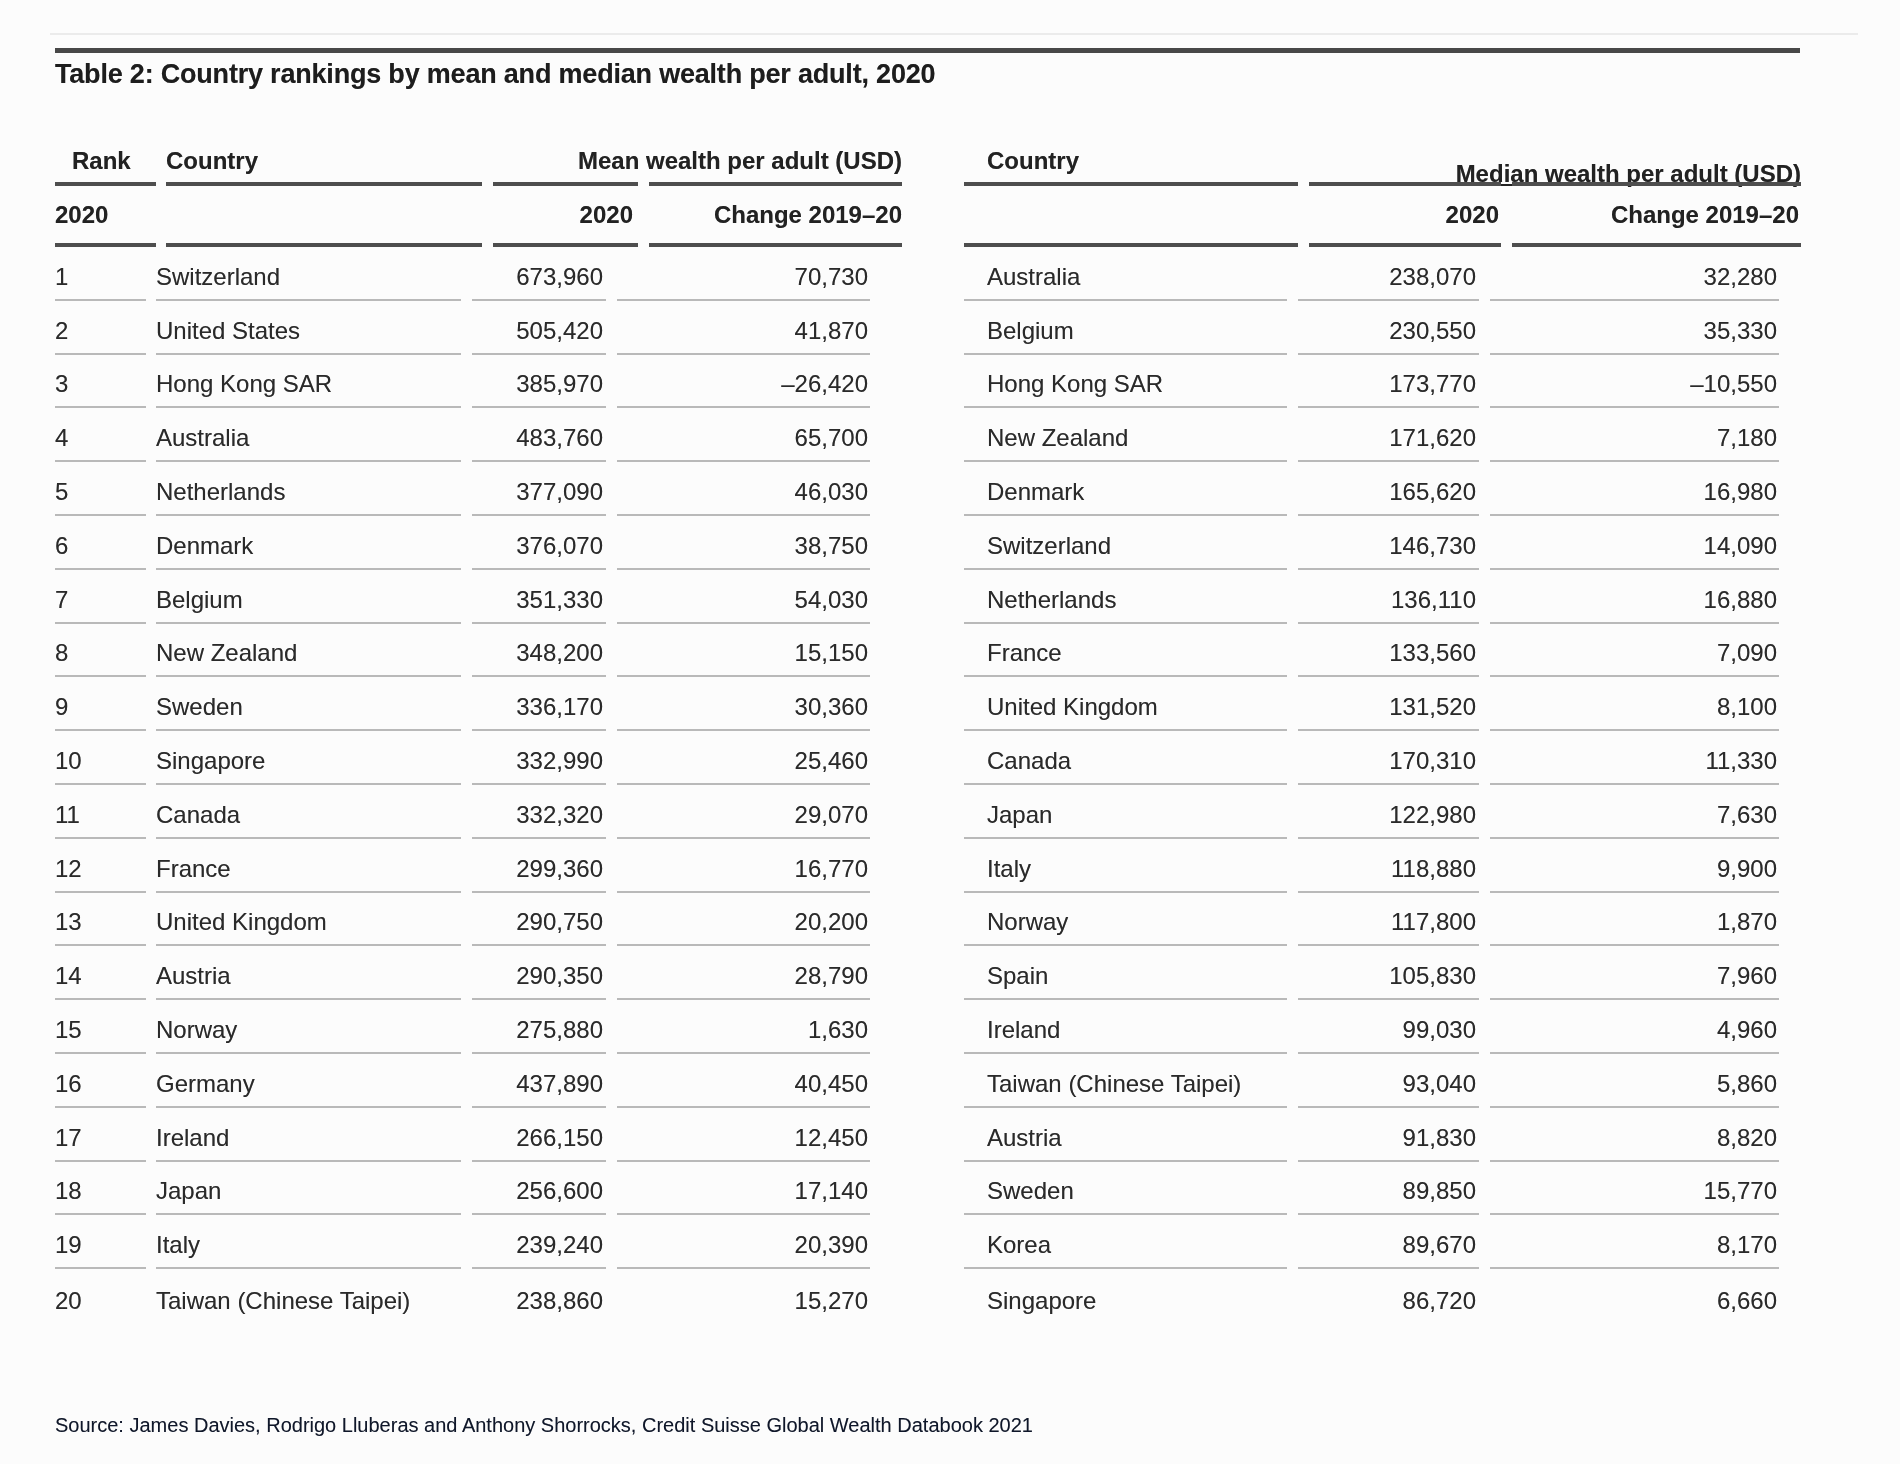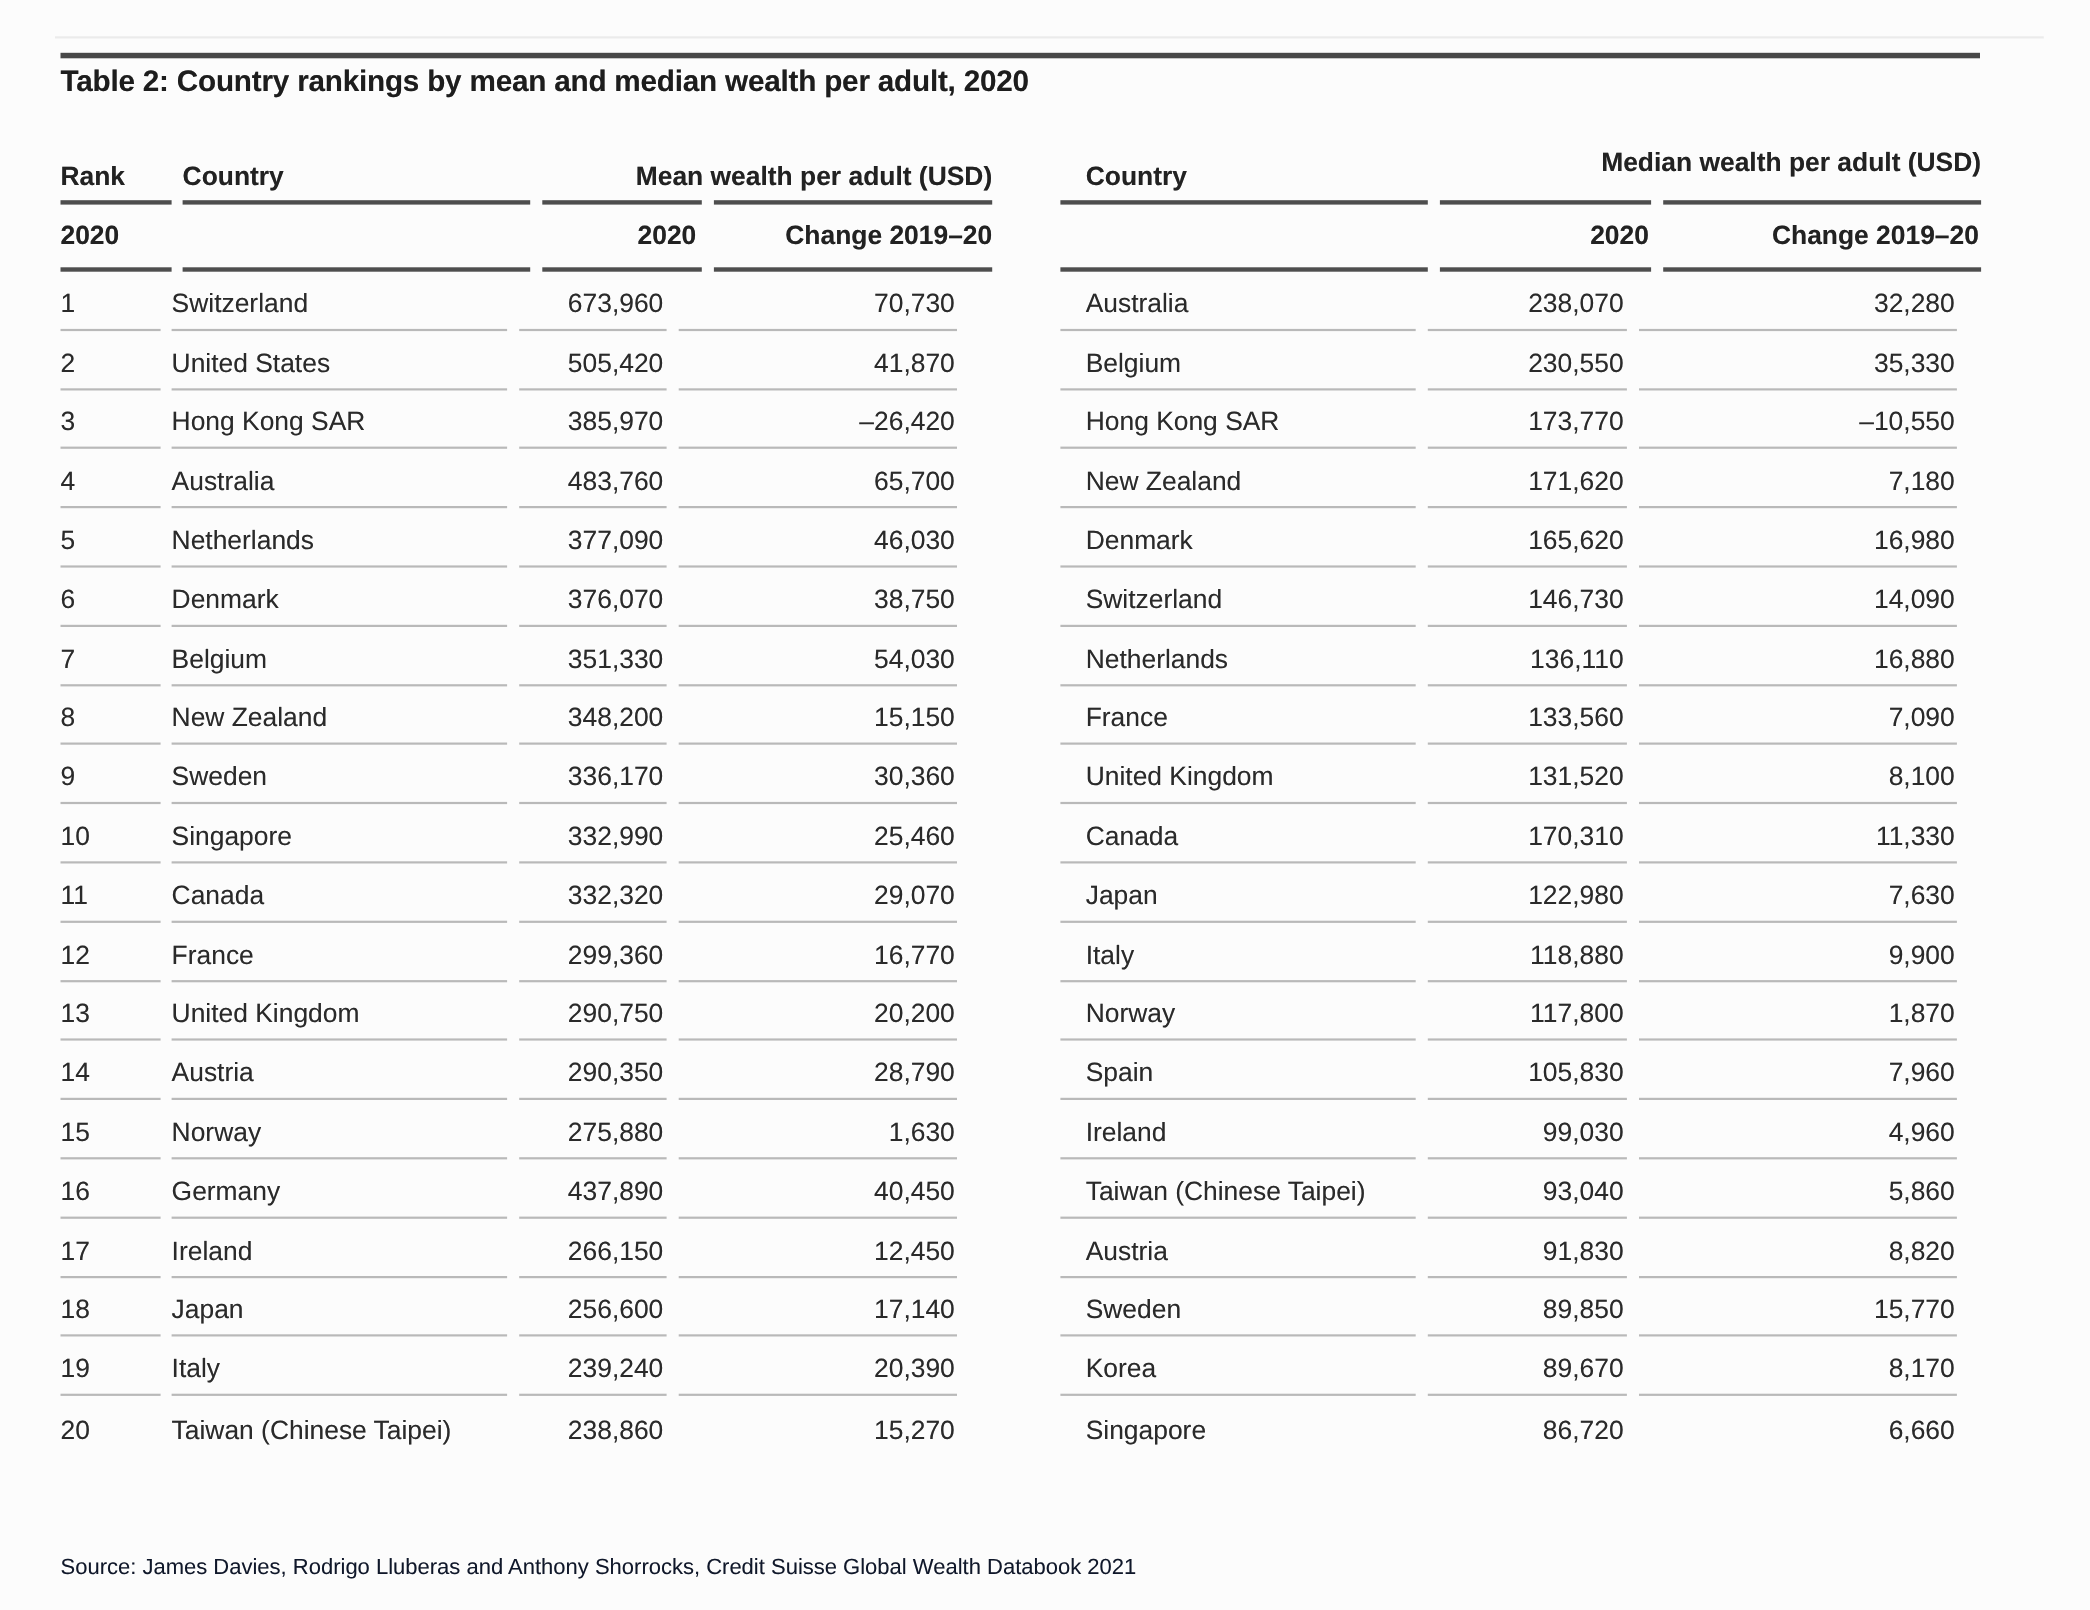--- a/index.html
+++ b/index.html
@@ -92,29 +92,29 @@
   }
 </style>
 </head>
 <body>
 
 <div class="faint-line"></div>
 <div class="thick-rule"></div>
 
 <div class="page-title">Table 2: Country rankings by mean and median wealth per adult, 2020</div>
 
-<div class="hcell" style="left:55px; top:147px;">Rank</div>
+<div class="hcell" style="left:72px; top:147px;">Rank</div>
 <div class="hcell" style="left:166px; top:147px;">Country</div>
 <div class="hcell" style="right:998px; top:147px;">Mean wealth per adult (USD)</div>
 <div class="hcell" style="left:55px; top:201px;">2020</div>
 <div class="hcell" style="right:1267px; top:201px;">2020</div>
 <div class="hcell" style="right:998px; top:201px;">Change 2019–20</div>
 
 <div class="hcell" style="left:987px; top:147px;">Country</div>
-<div class="hcell" style="right:99px; top:134px;">Median wealth per adult (USD)</div>
+<div class="hcell" style="right:99px; top:160px;text-decoration:underline;">Median wealth per adult (USD)</div>
 <div class="hcell" style="right:401px; top:201px;">2020</div>
 <div class="hcell" style="right:101px; top:201px;">Change 2019–20</div>
 
 <div id="rules">
     <div class="rule-seg" style="left: 55px; top: 182px; width: 101px;"></div>
     <div class="rule-seg" style="left: 166px; top: 182px; width: 316px;"></div>
     <div class="rule-seg" style="left: 493px; top: 182px; width: 145px;"></div>
     <div class="rule-seg" style="left: 649px; top: 182px; width: 253px;"></div>
     <div class="rule-seg" style="left: 964px; top: 182px; width: 334px;"></div>
     <div class="rule-seg" style="left: 1309px; top: 182px; width: 192px;"></div>

